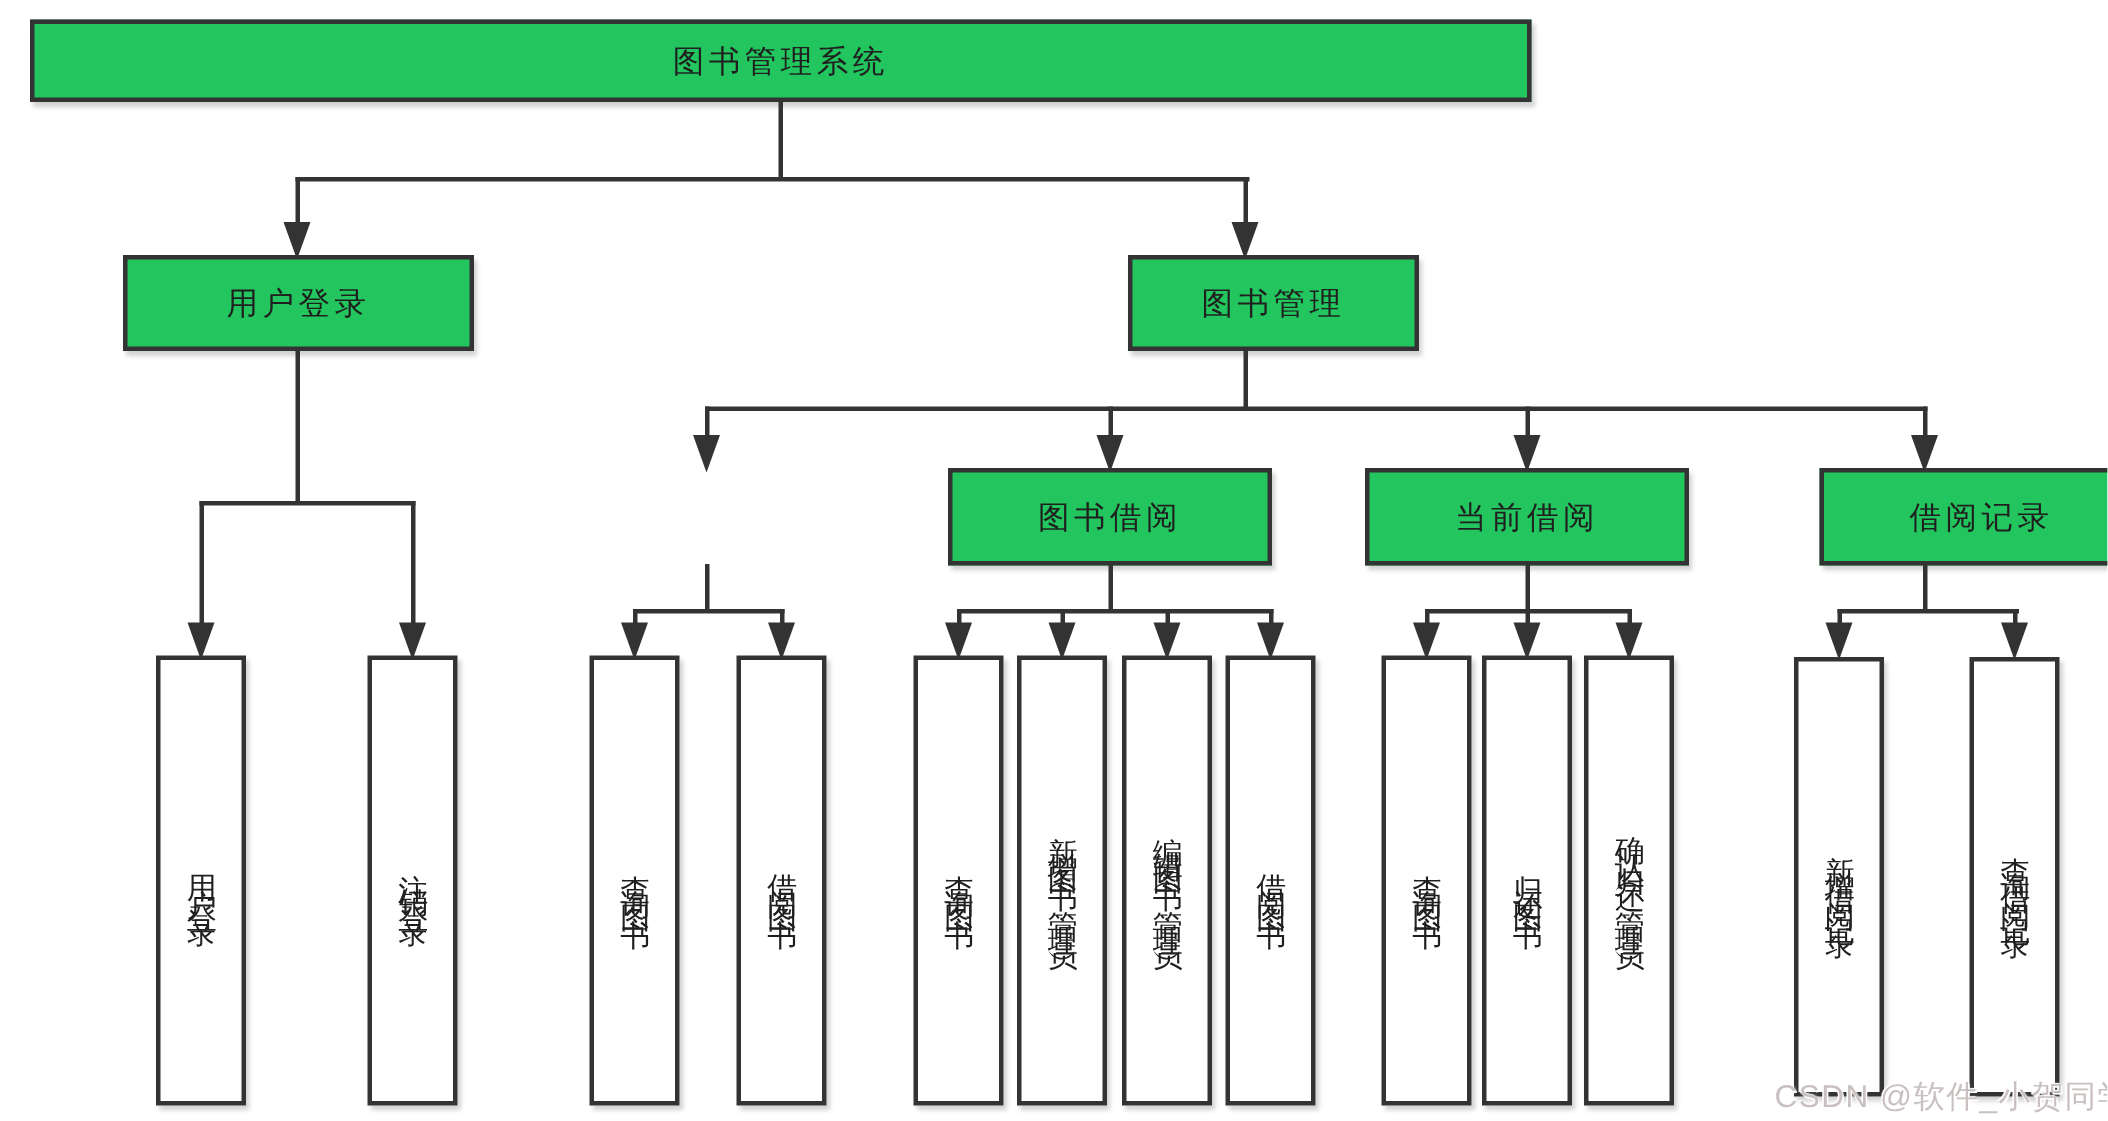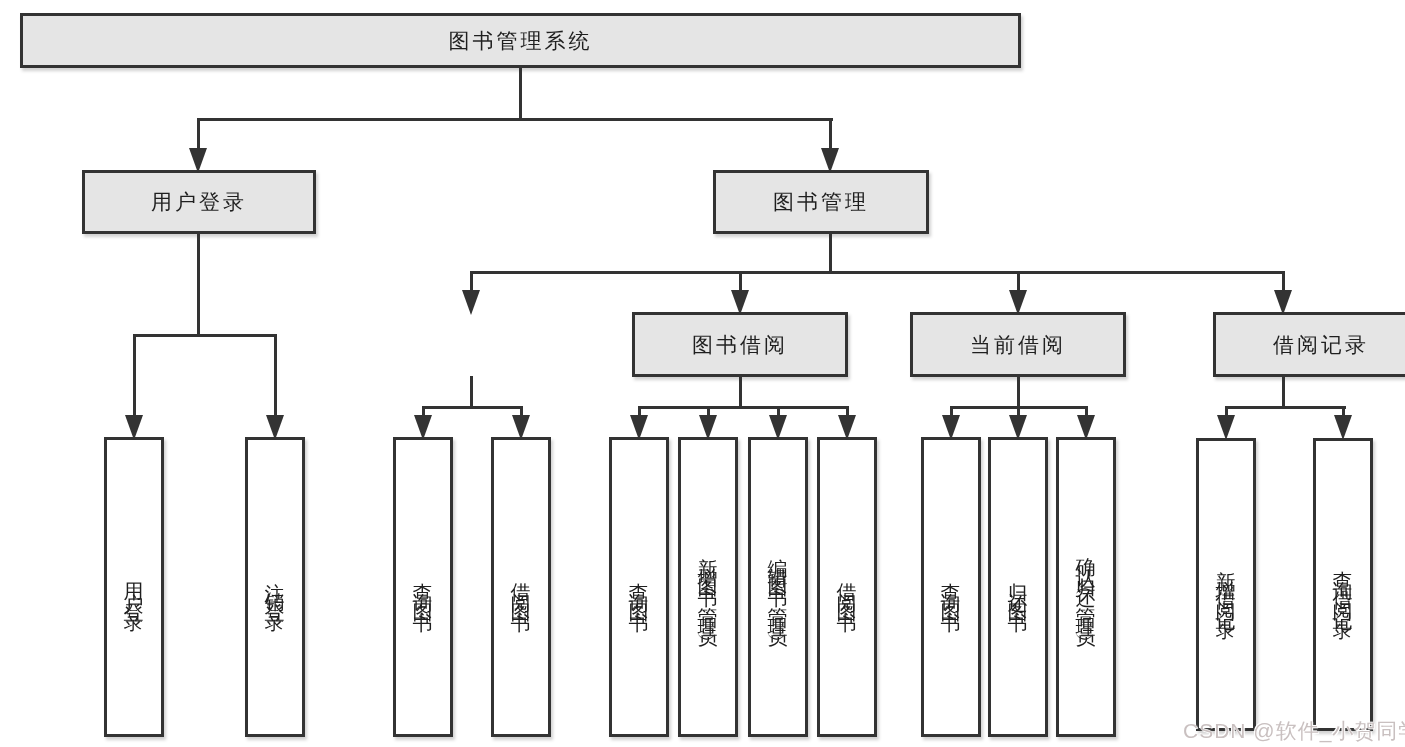--- a/index.html
+++ b/index.html
@@ -22,21 +22,21 @@
   
   .arrow{
     position:absolute;width:0;height:0;
     border-left:9px solid transparent;
     border-right:9px solid transparent;
     border-top:25px solid var(--color-line);
   }
   
   .hbox{
     position:absolute;box-sizing:border-box;
-    border:3px solid var(--color-line);background:#e5e5e5;
+    border:3px solid var(--color-line);background:#22c55e;
     display:flex;align-items:center;justify-content:center;
     font-size:21px;letter-spacing:3px;white-space:nowrap;
     box-shadow:2px 3px 3px rgba(0,0,0,.18);
   }
   
   .vbox{
     position:absolute;box-sizing:border-box;top:437px;width:60px;height:300px;
     border:3px solid var(--color-line);background:#fff;
     display:flex;align-items:center;justify-content:center;
     box-shadow:2px 3px 3px rgba(0,0,0,.18);
@@ -57,21 +57,21 @@
 
 <div class="canvas">
 
   <div class="hbox" style="left:20px;top:13px;width:1001px;height:55px">
     <span>图书管理系统</span>
   </div>
 
   <div class="hbox" style="left:82px;top:170px;width:234px;height:64px">
     <span>用户登录</span>
   </div>
-  <div class="hbox" style="left:713px;top:170px;width:216px;height:64px">
+  <div class="hbox" style="left:752px;top:170px;width:194px;height:64px">
     <span>图书管理</span>
   </div>
 
   <div class="hbox" style="left:632px;top:312px;width:216px;height:65px">
     <span>图书借阅</span>
   </div>
   <div class="hbox" style="left:910px;top:312px;width:216px;height:65px">
     <span>当前借阅</span>
   </div>
   <div class="hbox" style="left:1213px;top:312px;width:216px;height:65px">

